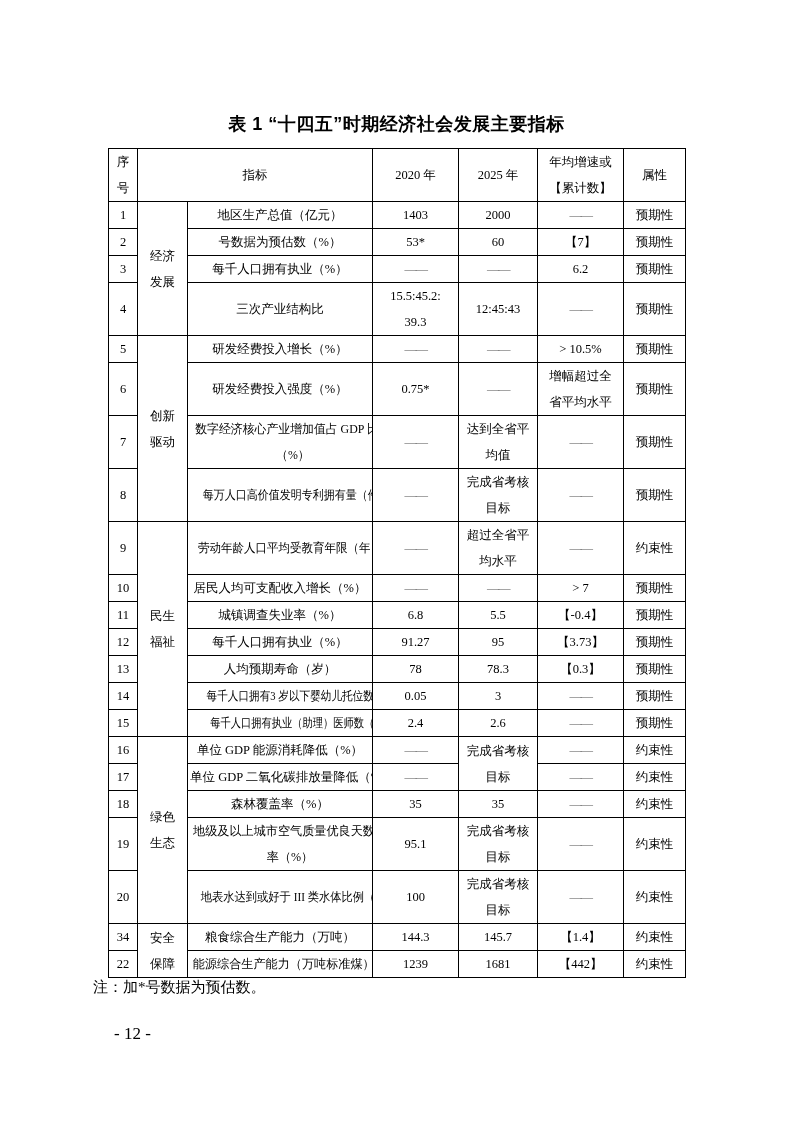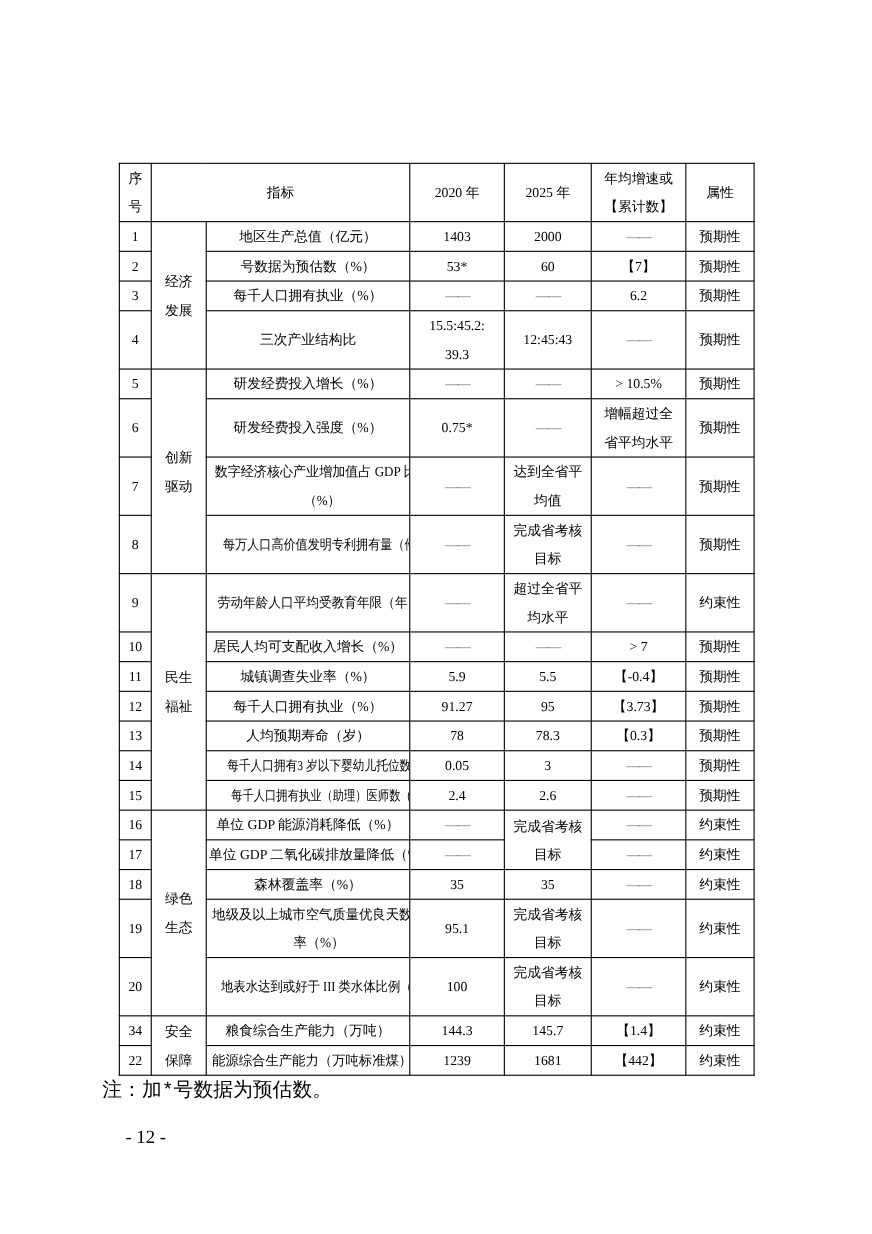--- a/index.html
+++ b/index.html
@@ -33,35 +33,36 @@
   .sx { display:inline-block; transform-origin:50% 50%; white-space:pre; }
   .sx97 { transform:scaleX(.97); }
   .sx95 { transform:scaleX(.95); }
   .sx92 { transform:scaleX(.92); }
   .sx90 { transform:scaleX(.90); }
   .sx88 { transform:scaleX(.88); }
   .sx85 { transform:scaleX(.85); }
   .sx82 { transform:scaleX(.82); }
   .note {
     position:absolute; top:978px; left:93px;
-    font-family:Liberation Mono, monospace;
-    font-size:18px;
+    font-family:Liberation Serif, serif;
+    font-size:15px;
   }
   .pagenum {
     position:absolute; top:1024px; left:90px;
     font-family:"Liberation Serif","DejaVu Serif",serif;
     font-size:17px;
     margin-left:24px;
   }
 </style>
 </head>
 <body>
 
 <div class="page">
 
+  <h1 class="title">表 1 “十四五”时期经济社会发展主要指标</h1>
 
   <table class="indicators">
     <colgroup>
       <col style="width:29px">
         <col style="width:50px">
         <col style="width:185px">
       <col style="width:86px">
         <col style="width:79px">
         <col style="width:86px">
         <col style="width:62px">
@@ -167,21 +168,21 @@
         <td>10</td>
         <td>居民人均可支配收入增长（%）</td>
         <td class="dash">——</td>
         <td class="dash">——</td>
         <td>&gt; 7</td>
         <td>预期性</td>
       </tr>
       <tr>
         <td>11</td>
         <td>城镇调查失业率（%）</td>
-        <td>5.9</td>
+        <td>6.8</td>
         <td>5.5</td>
         <td>【-0.4】</td>
         <td>预期性</td>
       </tr>
       <tr>
         <td>12</td>
         <td>每千人口拥有执业（%）</td>
         <td>91.27</td>
         <td>95</td>
         <td>【3.73】</td>

